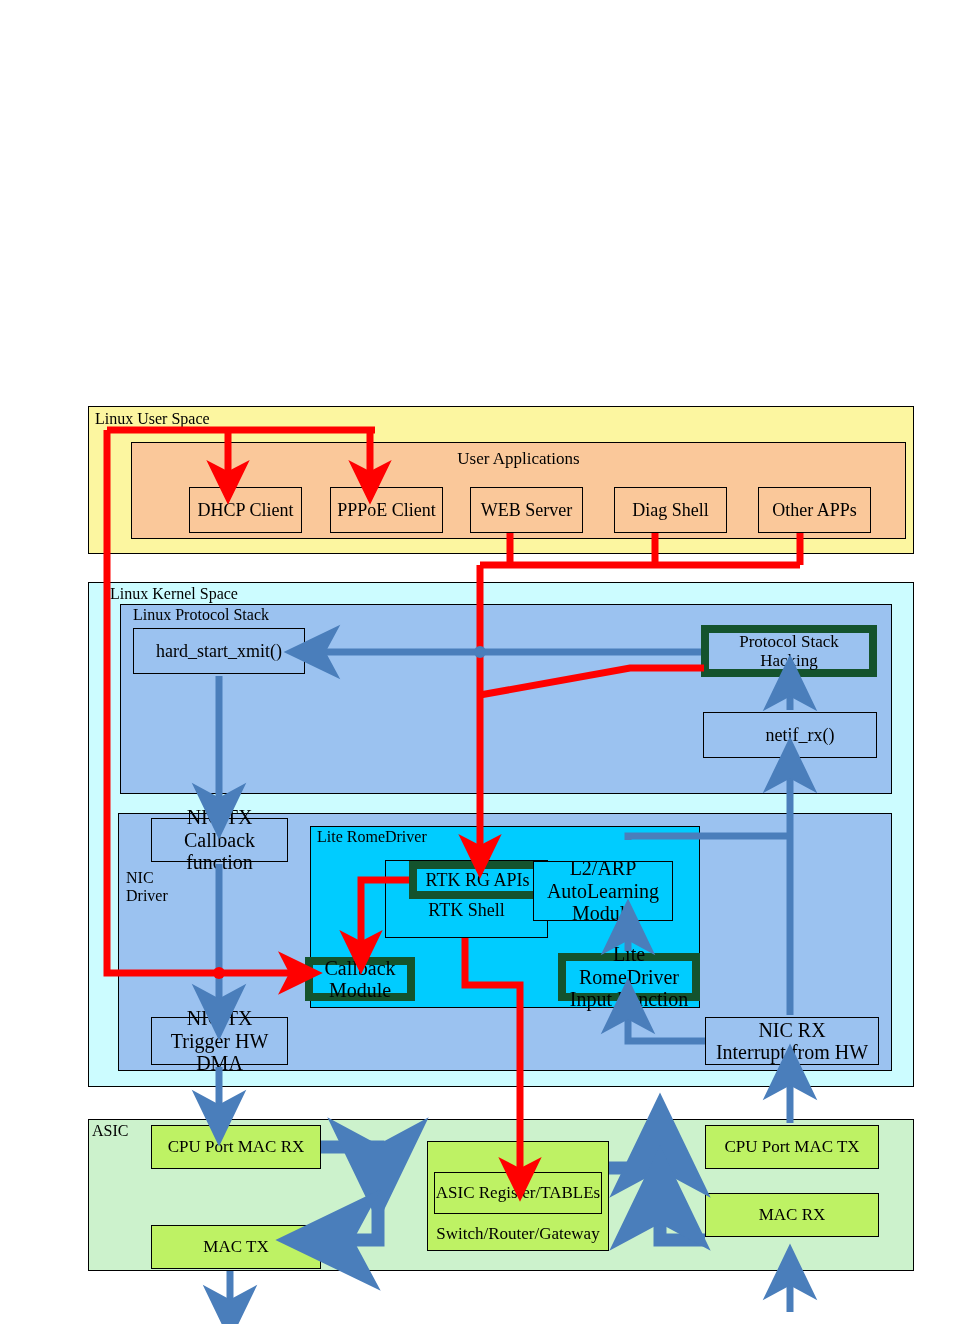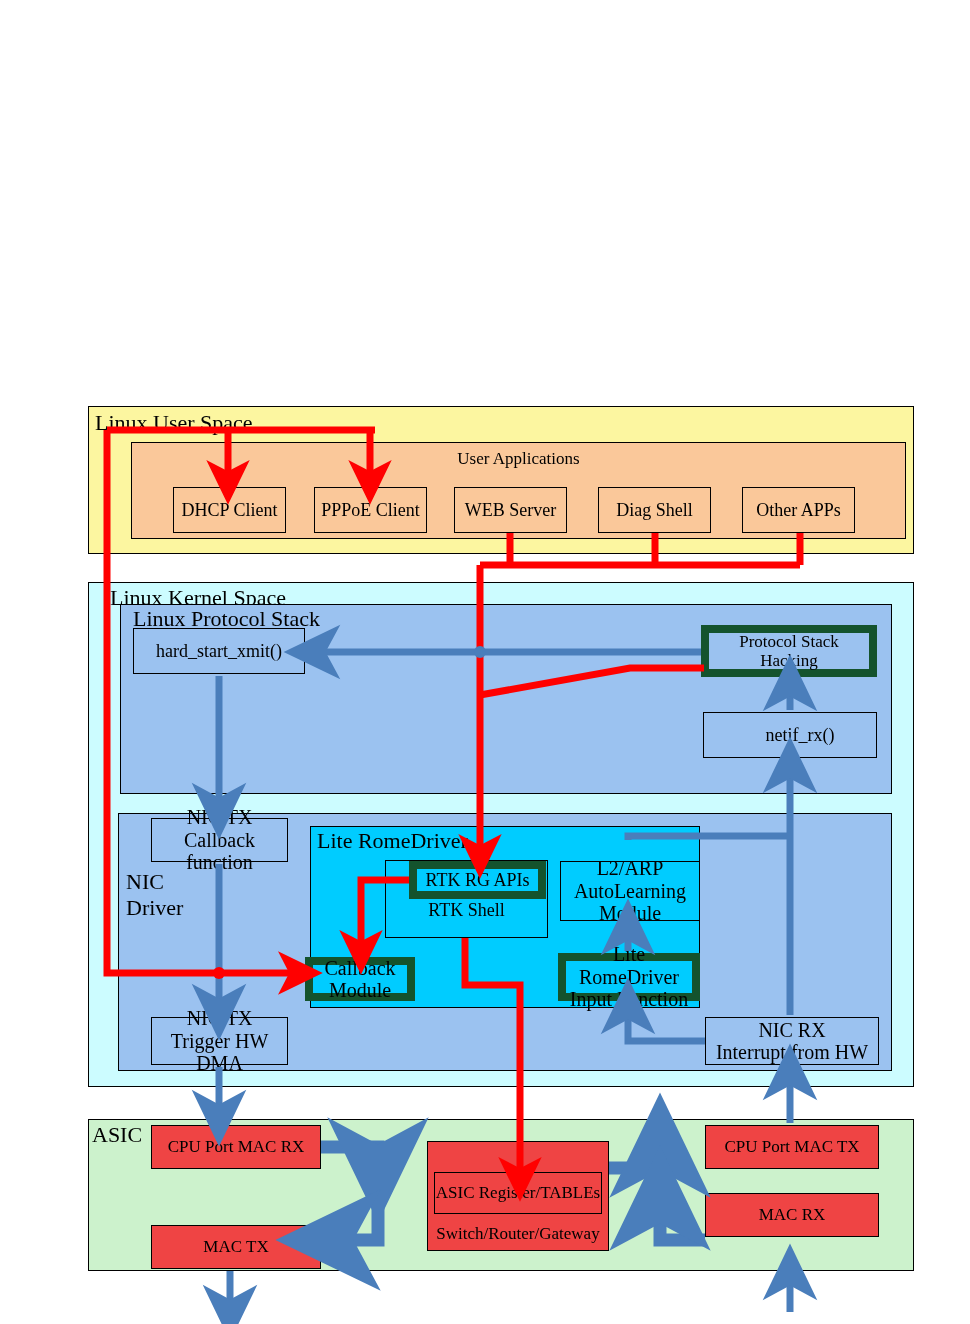--- a/index.html
+++ b/index.html
@@ -9,30 +9,30 @@
 
   .box{position:absolute;box-sizing:border-box;border:1px solid #000;}
   .lbl{position:absolute;box-sizing:border-box;white-space:pre;line-height:1.12;}
   .ctr{display:flex;align-items:center;justify-content:center;text-align:center;}
 
   
   .userspace{background:#FCF6A0;}
   .kernelspace{background:#CCFCFF;}
   .asic{background:#CCF2CC;}
   .apps{background:#FAC89A;}
-  .appbox{background:#FAC89A;}
+  .appbox{background:#FAC89A;margin-left:16px;}
   .protostack{background:#9BC2F0;}
   .nicdriver{background:#9BC2F0;}
   .stdbox{background:#9BC2F0;}
   .rome{background:#00CCFF;}
   .cyanbox{background:#00CCFF;}
-  .greenbox{background:#ef4444;}
+  .greenbox{background:#bef264;}
   .thick{border:8px solid #14532d;}
 
-  .region-title{position:absolute;font-size:22px;}
+  .region-title{position:absolute;font-size:16px;}
   .t16{font-size:20px;}
   .t17{font-size:17px;}
   .t18{font-size:18px;}
 
   svg.wires{position:absolute;left:0;top:0;width:970px;height:1324px;
             pointer-events:none;overflow:visible;}
 </style>
 </head>
 <body>
 
@@ -85,21 +85,21 @@
   </div>
 
   <div class="box rome" style="left:310px;top:826px;width:390px;height:182px;"></div>
   <div class="region-title" style="left:317px;top:828px;">Lite RomeDriver</div>
 
   <div class="box cyanbox" style="left:385px;top:860px;width:163px;height:78px;"></div>
   <div class="lbl t18 ctr" style="left:385px;top:898px;width:163px;height:24px;">RTK Shell</div>
 
   <div class="box cyanbox thick lbl t18 ctr" style="left:409px;top:861px;width:137px;height:38px;">RTK RG APIs</div>
 
-  <div class="box cyanbox lbl t16 ctr" style="left:560px;top:861px;width:140px;height:60px;">
+  <div class="box cyanbox lbl t16 ctr" style="left:533px;top:861px;width:140px;height:60px;">
     <span style="white-space:pre-line;">L2/ARP
 AutoLearning
 Module</span>
   </div>
 
   <div class="box cyanbox thick lbl t16 ctr" style="left:305px;top:957px;width:110px;height:44px;">
     <span style="white-space:pre-line;">Callback
 Module</span>
   </div>
 

